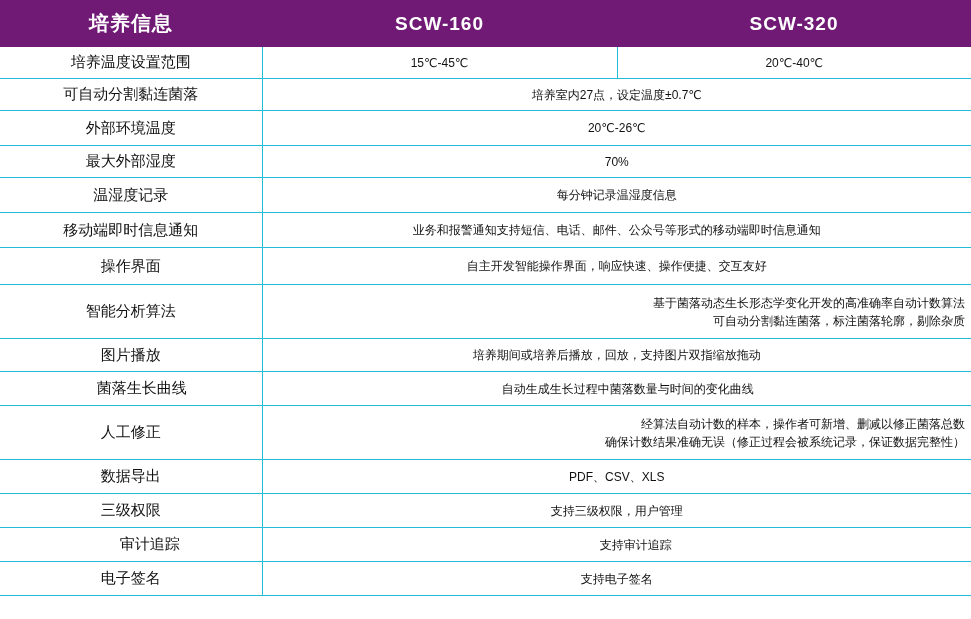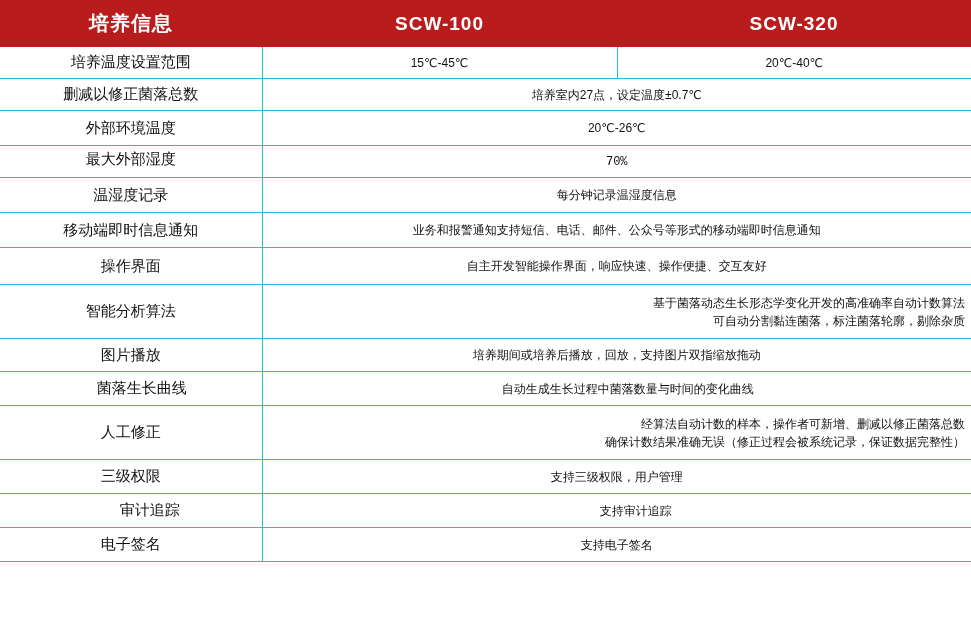--- a/index.html
+++ b/index.html
@@ -17,21 +17,21 @@
   table.spec-table {
     width: 971px;
     border-collapse: collapse;
     table-layout: fixed;
   }
   table.spec-table col.c-label { width: 262px; }
   table.spec-table col.c-a { width: 355px; }
   table.spec-table col.c-b { width: 354px; }
 
   thead th {
-    background: #b91c1c;
+    background: #701a75;
     color: #ffffff;
     font-size: 19px;
     font-weight: bold;
     height: 45px;
     text-align: center;
     letter-spacing: 1px;
     border: none;
   }
   thead th.th-label { font-size: 20px; }
 
@@ -46,21 +46,21 @@
   }
   tbody td.label-cell {
     border-left: none;
     font-size: 15px;
   }
   tbody td.last-col { border-right: none; }
 
   tbody tr.r-1 td { height: 31px; }
   tbody tr.r-2 td { height: 31px; }
   tbody tr.r-3 td { height: 34px; }
-  tbody tr.r-4 td { height: 31px; font-family: Liberation Mono, monospace; }
+  tbody tr.r-4 td { height: 31px; }
   tbody tr.r-5 td { height: 34px; }
   tbody tr.r-6 td { height: 34px; }
   tbody tr.r-7 td { height: 36px; }
   tbody tr.r-8 td { height: 53px; }
   tbody tr.r-9 td { height: 32px; }
   tbody tr.r-10 td { height: 33px; padding-left: 28px; }
   tbody tr.r-11 td { height: 53px; }
   tbody tr.r-12 td { height: 33px; }
   tbody tr.r-13 td { height: 33px; }
   tbody tr.r-14 td { height: 33px; padding-left: 44px; }
@@ -73,34 +73,34 @@
 
 <table class="spec-table">
   <colgroup>
     <col class="c-label">
     <col class="c-a">
     <col class="c-b">
   </colgroup>
   <thead>
     <tr>
       <th class="th-label">培养信息</th>
-      <th>SCW-100</th>
+      <th>SCW-160</th>
       <th>SCW-320</th>
     </tr>
   </thead>
   <tbody>
 
     <tr class="r-1">
       <td class="label-cell">培养温度设置范围</td>
       <td>15℃-45℃</td>
       <td class="last-col">20℃-40℃</td>
     </tr>
 
     <tr class="r-2">
-      <td class="label-cell">删减以修正菌落总数</td>
+      <td class="label-cell">可自动分割黏连菌落</td>
       <td class="last-col" colspan="2">培养室内27点，设定温度±0.7℃</td>
     </tr>
 
     <tr class="r-3">
       <td class="label-cell">外部环境温度</td>
       <td class="last-col" colspan="2">20℃-26℃</td>
     </tr>
 
     <tr class="r-4">
       <td class="label-cell">最大外部湿度</td>
@@ -141,20 +141,24 @@
     </tr>
 
     <tr class="r-11">
       <td class="label-cell">人工修正</td>
       <td class="last-col multiline" colspan="2">
         <span>经算法自动计数的样本，操作者可新增、删减以修正菌落总数</span>
         <span>确保计数结果准确无误（修正过程会被系统记录，保证数据完整性）</span>
       </td>
     </tr>
 
+    <tr class="r-12">
+      <td class="label-cell">数据导出</td>
+      <td class="last-col" colspan="2">PDF、CSV、XLS</td>
+    </tr>
 
     <tr class="r-13">
       <td class="label-cell">三级权限</td>
       <td class="last-col" colspan="2">支持三级权限，用户管理</td>
     </tr>
 
     <tr class="r-14">
       <td class="label-cell">审计追踪</td>
       <td class="last-col" colspan="2">支持审计追踪</td>
     </tr>

